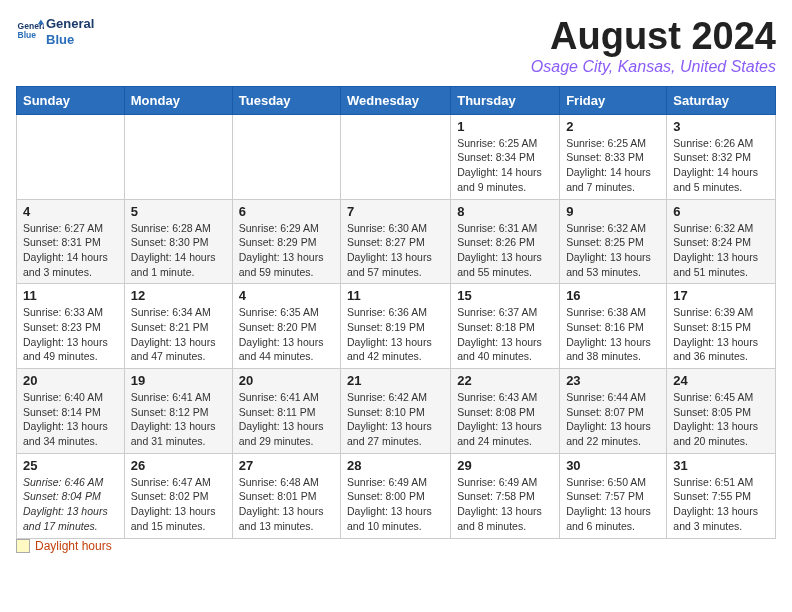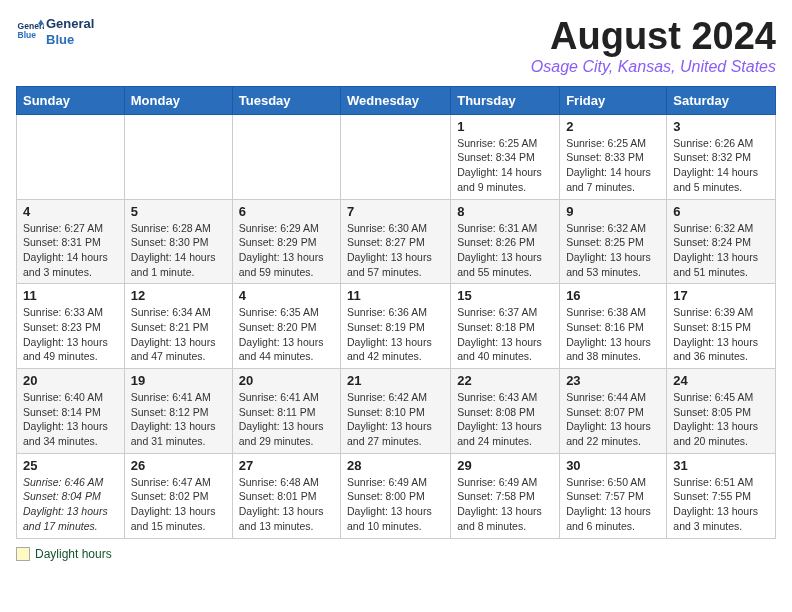--- a/index.html
+++ b/index.html
@@ -81,23 +81,23 @@
       font-size: 10.5px;
       color: #333;
       line-height: 1.4;
     }
     .empty-cell {
       background: #fff;
     }
     .legend {
       display: flex;
       align-items: center;
-      margin-top: 8px;
+      margin-top: 0;
       font-size: 12px;
-      color: #14532d;
+      color: #c2410c;
       gap: 16px;
     }
     .legend-item {
       display: flex;
       align-items: center;
       gap: 5px;
     }
     .legend-box {
       width: 14px;
       height: 14px;

